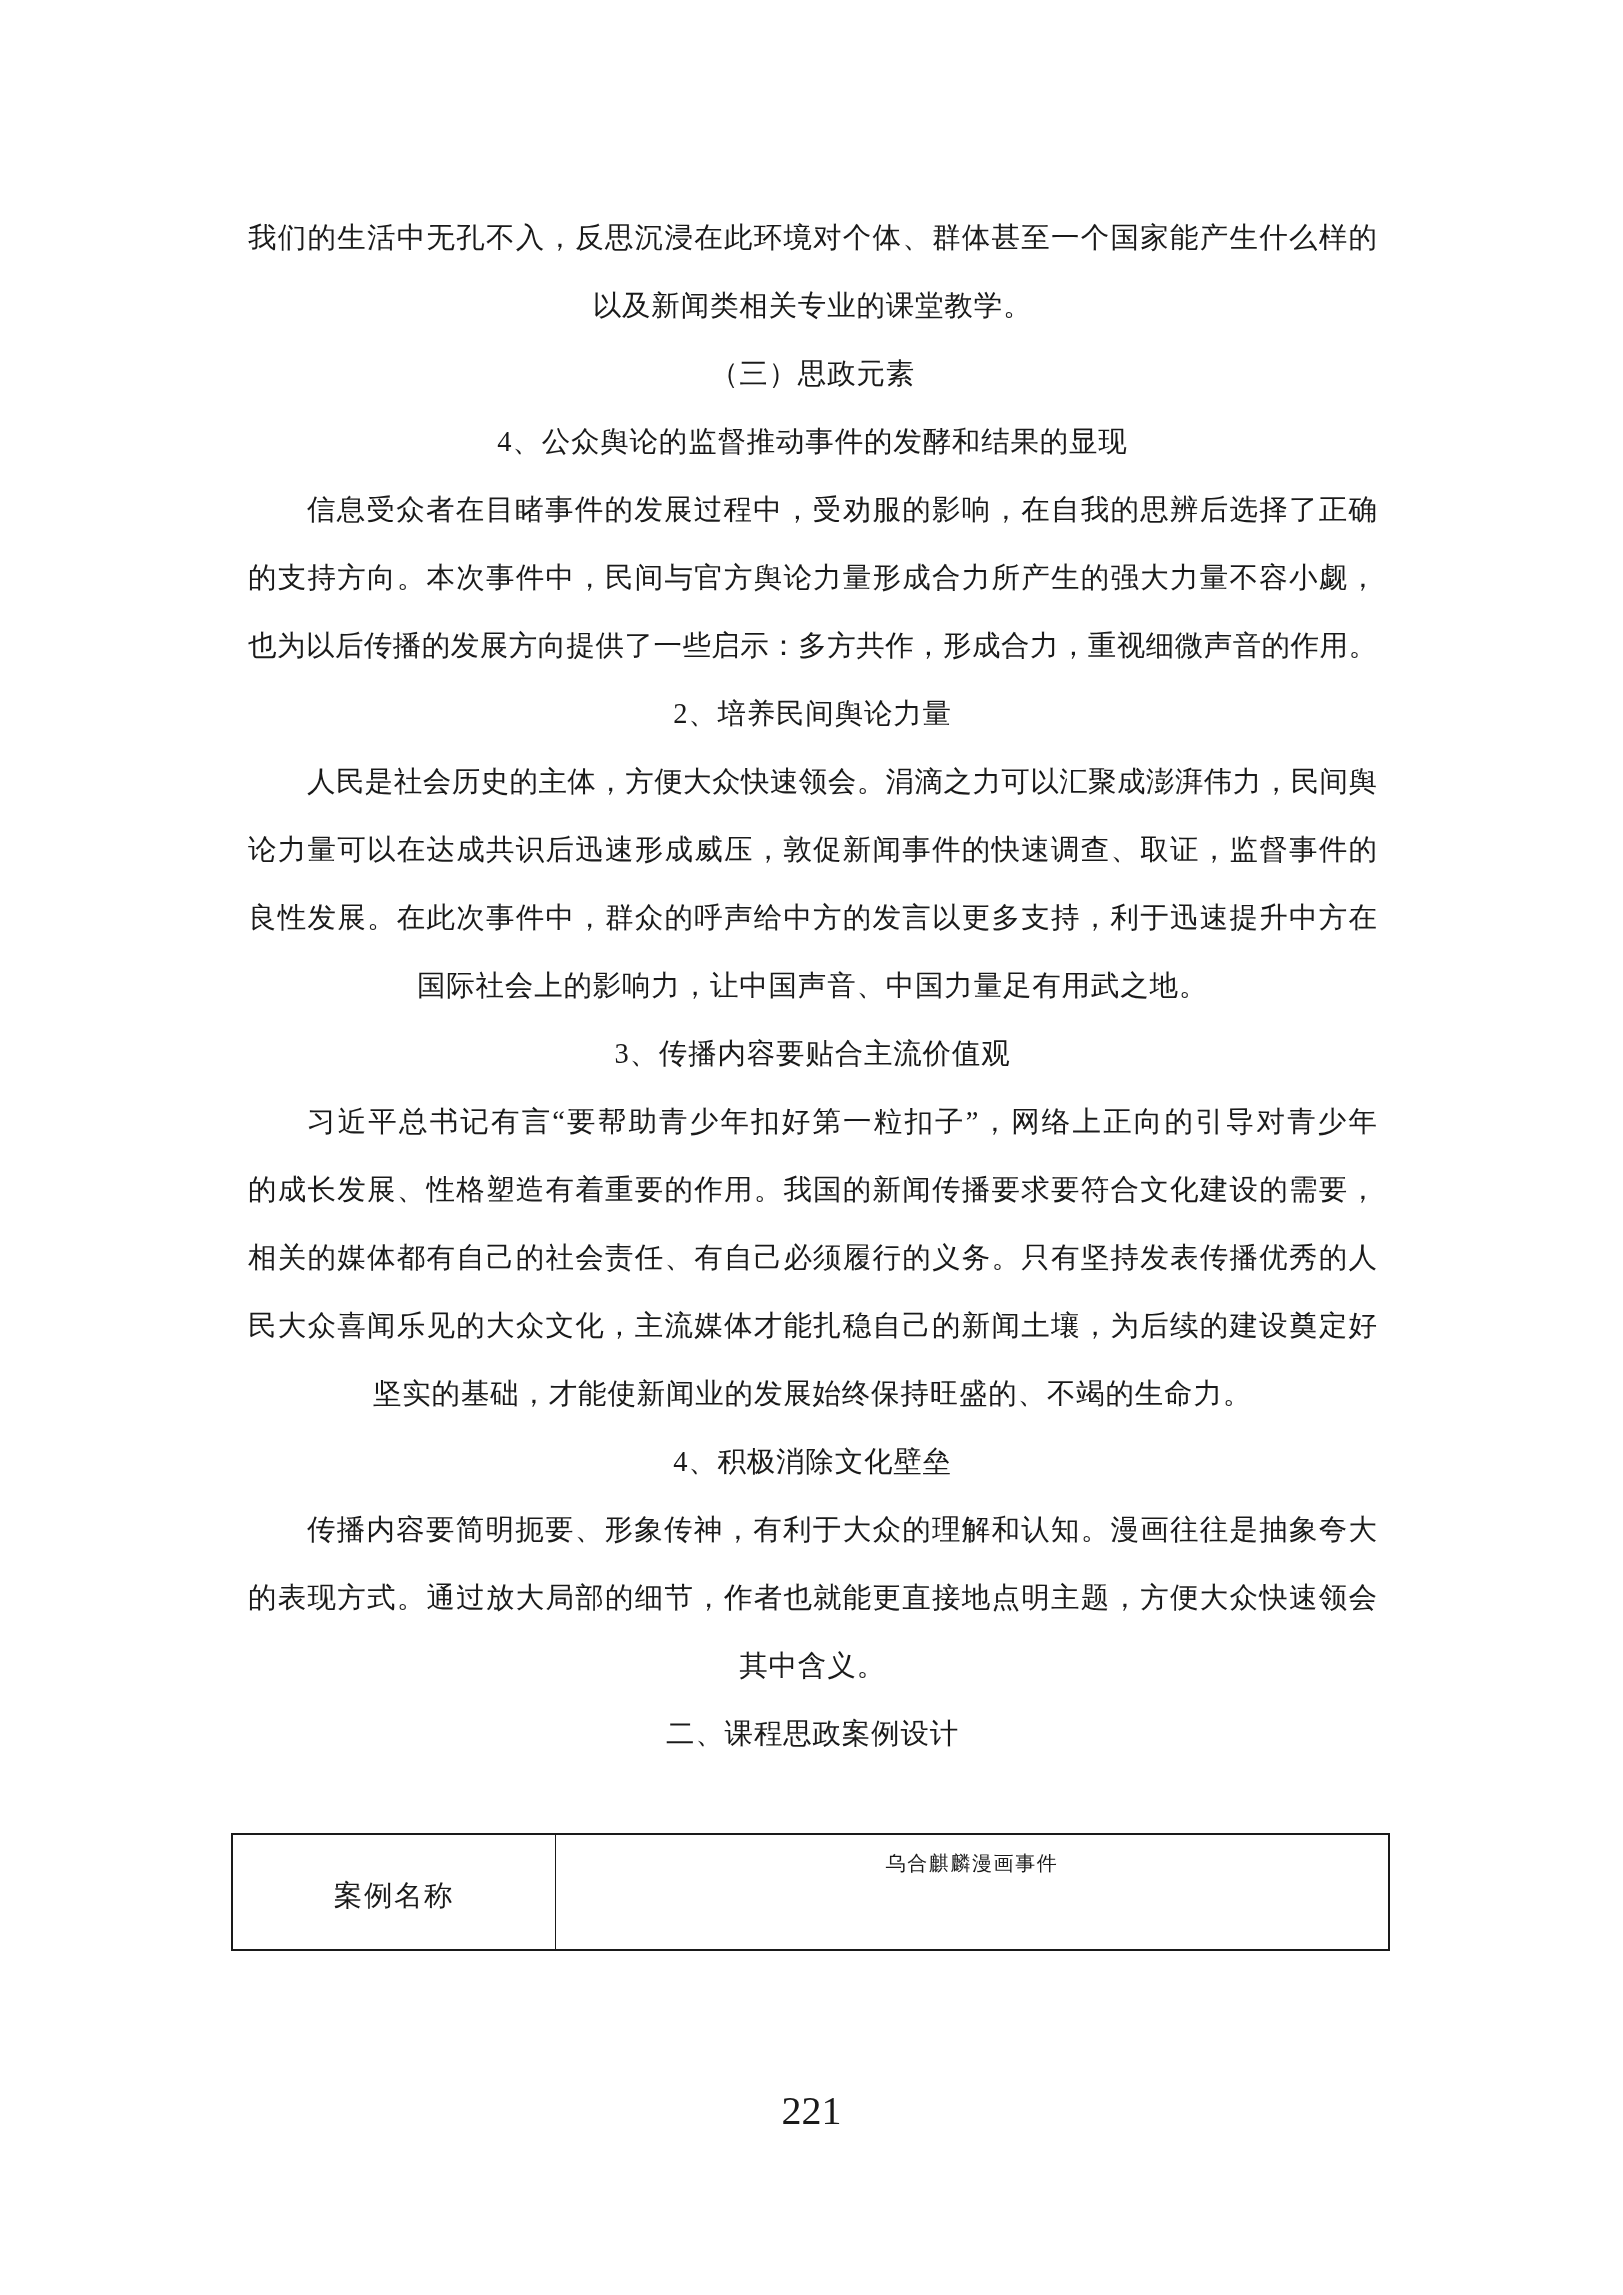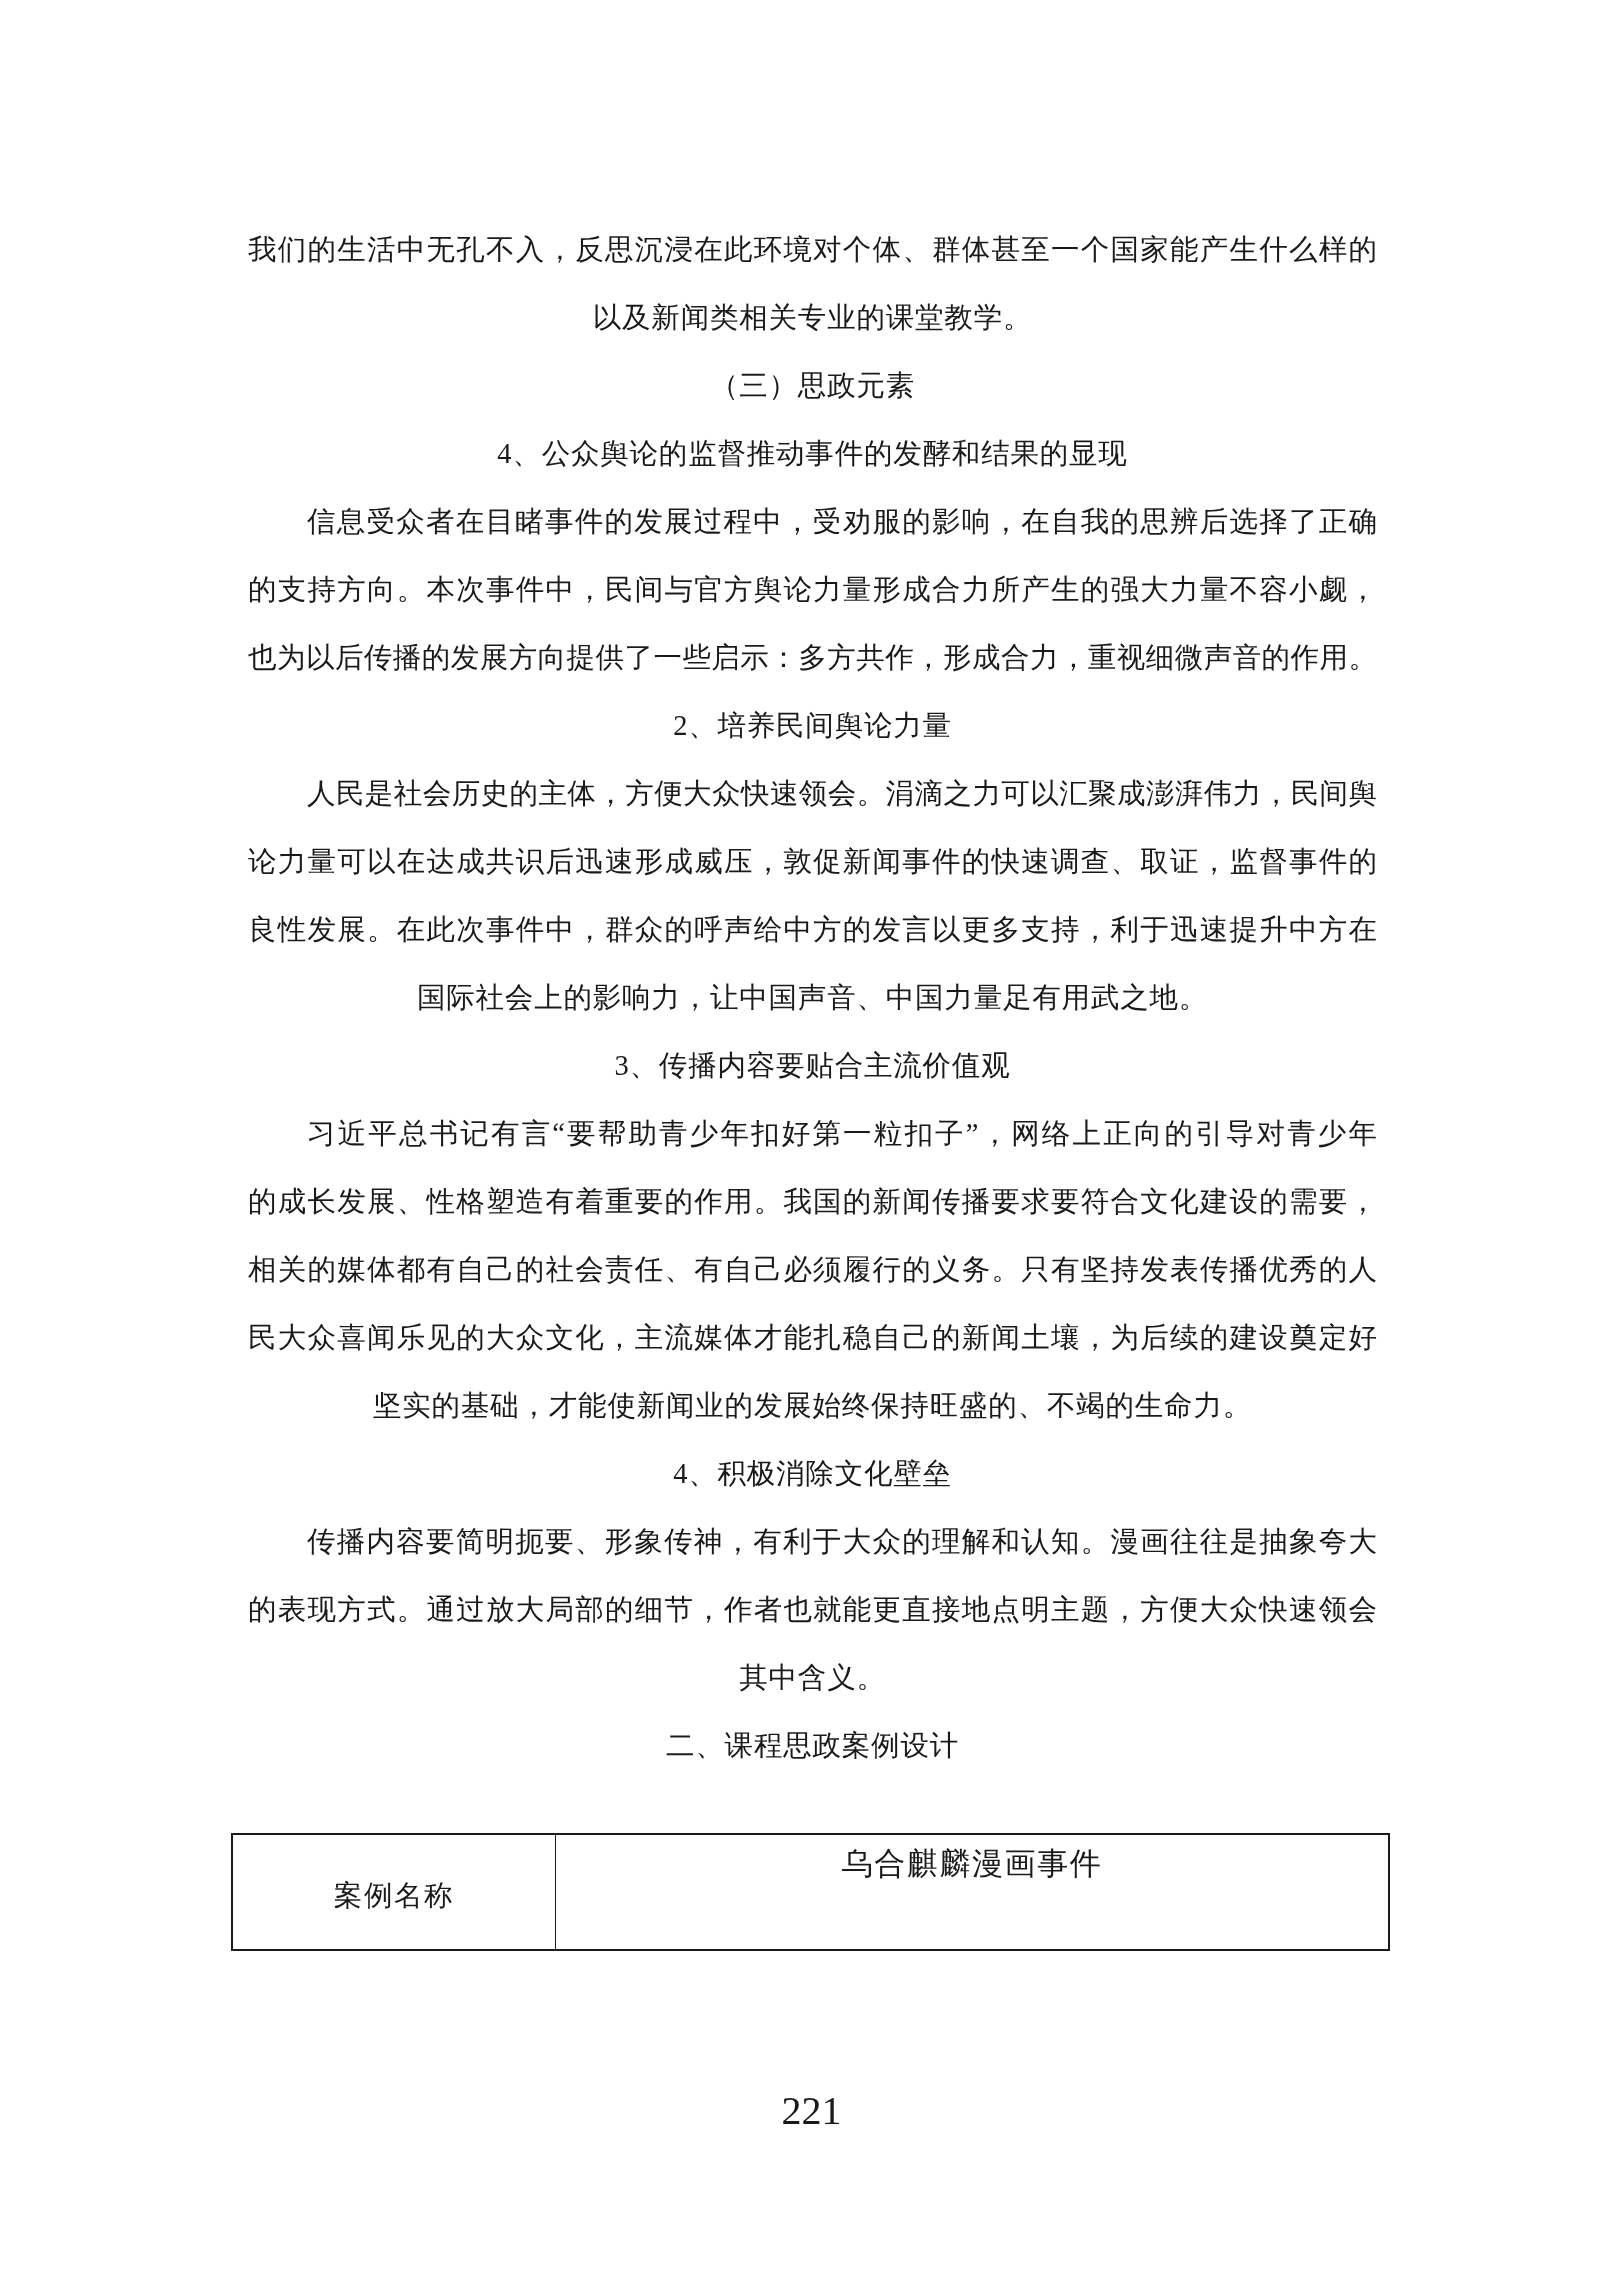--- a/index.html
+++ b/index.html
@@ -10,21 +10,21 @@
     width: 1623px;
     height: 2295px;
     background: #ffffff;
     position: relative;
     font-family: "Liberation Serif", "DejaVu Serif", serif;
     color: #1a1a1a;
   }
   .doc {
     position: absolute;
     left: 248px;
-    top: 216px;
+    top: 204px;
     width: 1129px;
     font-size: 28.5px;
   }
   .ln {
     height: 68px;
     line-height: 68px;
     letter-spacing: 0.8px;
     text-align: center;
   }
   .ln.j {
@@ -56,21 +56,21 @@
     align-items: center;
     justify-content: center;
     padding-top: 8px;
     font-size: 28.5px;
     letter-spacing: 1.6px;
   }
   .cell-value {
     flex: 1 1 auto;
     text-align: center;
     padding-top: 11px;
-    font-size: 31px;
+    font-size: 20px;
     letter-spacing: 1.6px;
     line-height: 35px;
   }
   .page-number {
     position: absolute;
     left: 0;
     top: 2093px;
     width: 100%;
     text-align: center;
     font-size: 40px;

